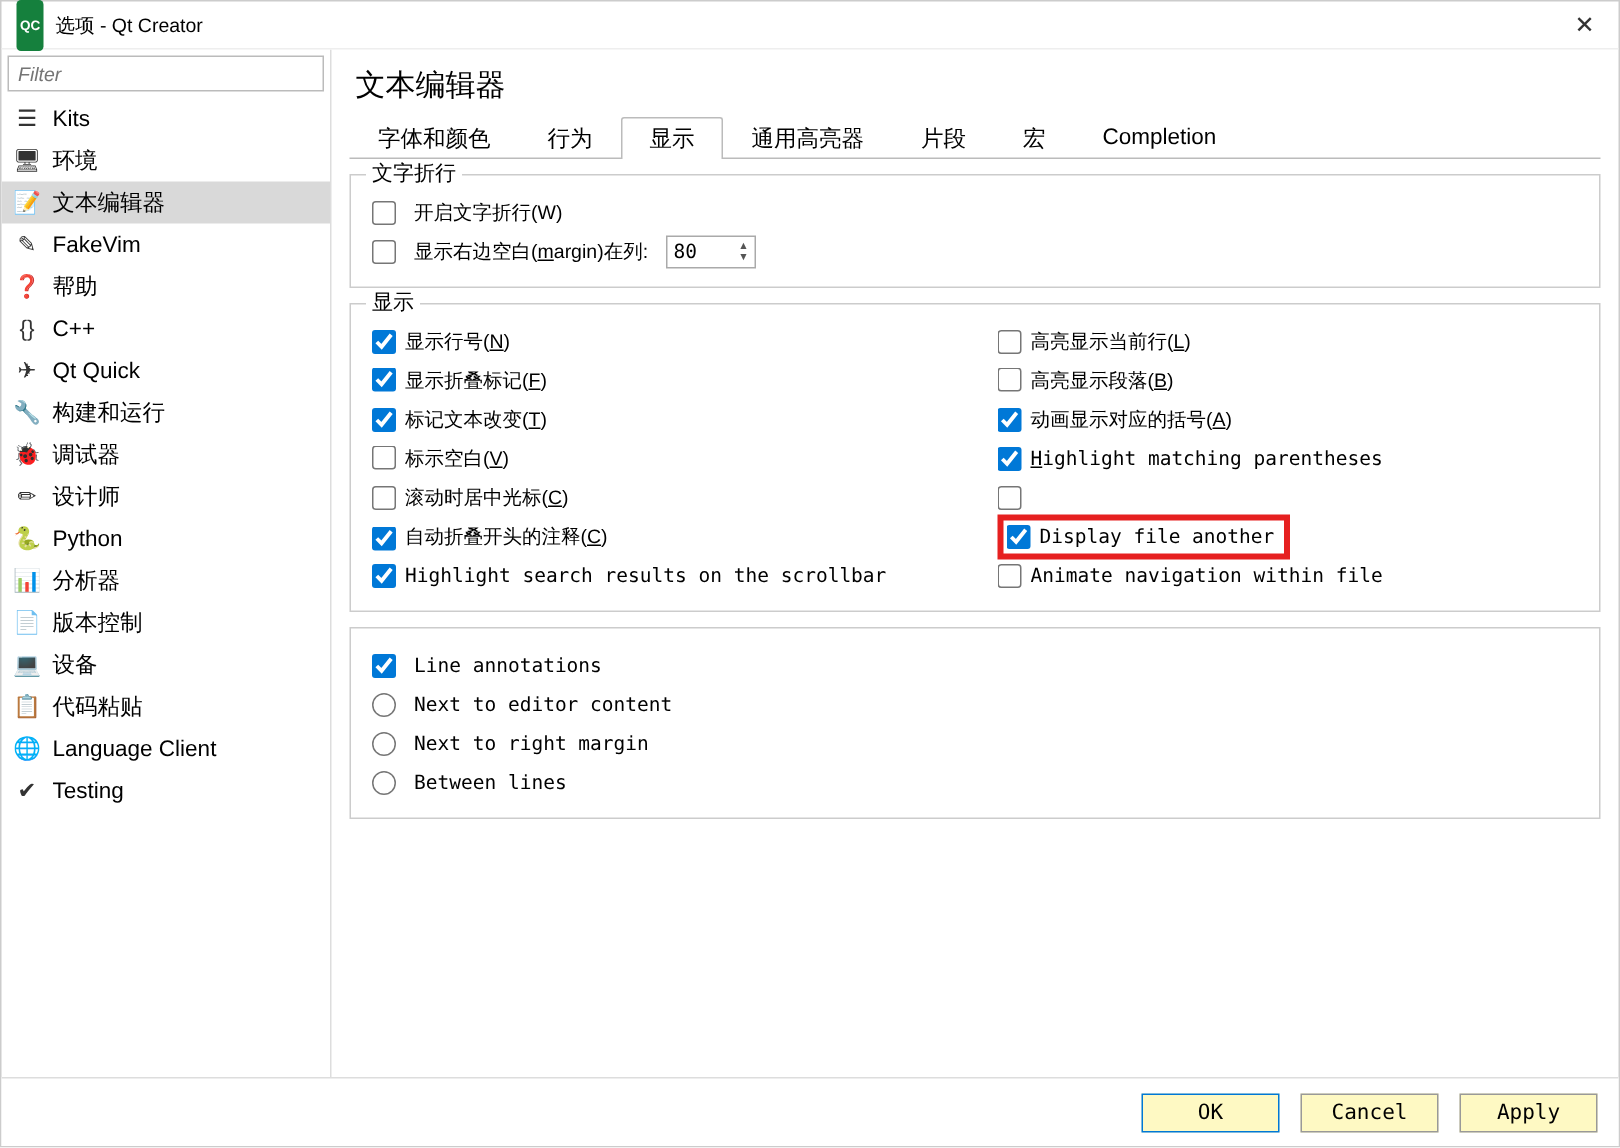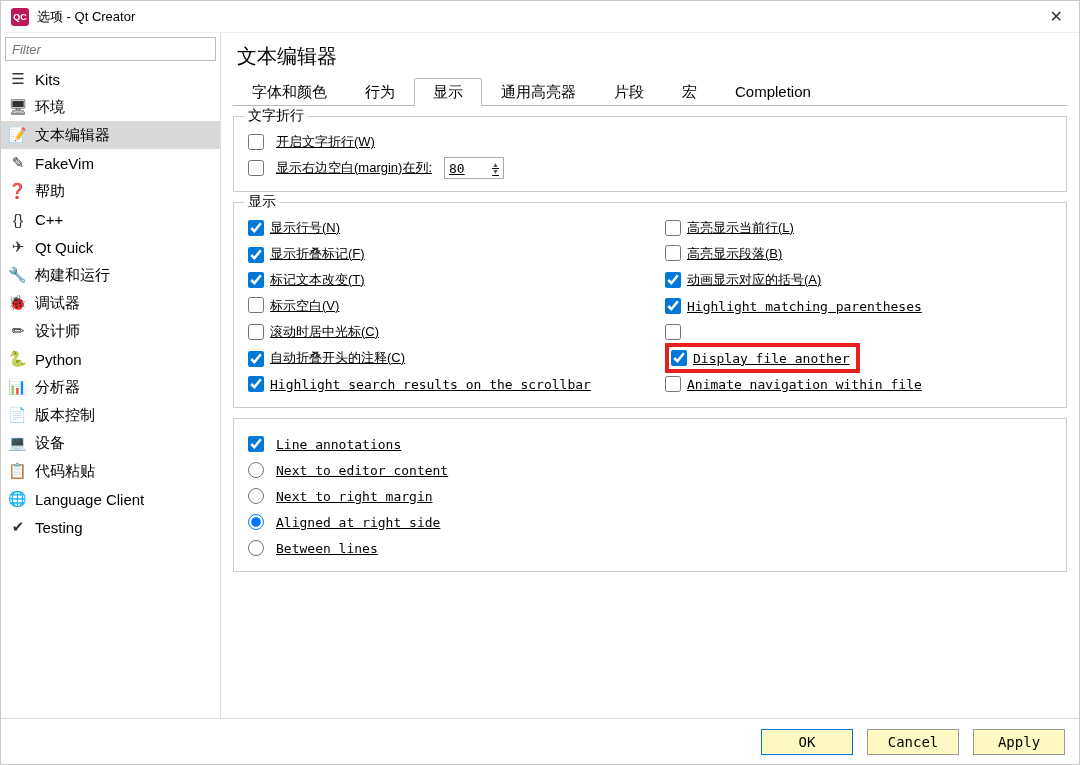--- a/index.html
+++ b/index.html
@@ -11,21 +11,21 @@
   width: 1080px;
   height: 765px;
   overflow: hidden;
 }
 .window { width: 1080px; height: 765px; display: flex; flex-direction: column; border: 1px solid #ccc; }
 .titlebar {
   height: 32px; display: flex; align-items: center; padding: 0 10px;
   border-bottom: 1px solid #eee;
 }
 .qc-icon {
-  width: 18px; height: 18px; background: #be185d; border-radius: 3px;
+  width: 18px; height: 34px; background: #15803d; border-radius: 3px;
   display: flex; align-items: center; justify-content: center;
   color: #fff; font-size: 9px; font-weight: bold; margin-right: 8px;
 }
 .titlebar-title { flex: 1; font-size: 13px; }
 .close-x { font-size: 16px; color: #333; cursor: pointer; padding: 0 6px; }
 
 .body { flex: 1; display: flex; overflow: hidden; }
 
 .sidebar { width: 220px; border-right: 1px solid #ddd; display: flex; flex-direction: column; }
 .filter-input {
@@ -50,21 +50,21 @@
 .tab.active {
   border-color: #bbb; background: #fff; border-top-left-radius: 2px; border-top-right-radius: 2px;
 }
 
 .group {
   border: 1px solid #ccc; margin-top: 10px; position: relative; padding: 12px 14px 10px 14px;
 }
 .group-title {
   position: absolute; top: -10px; left: 10px; background: #fff; padding: 0 4px; font-size: 14px;
 }
-.row { display: flex; align-items: center; height: 26px; gap: 6px; text-decoration: underline; }
+.row { display: flex; align-items: center; height: 26px; gap: 6px; }
 .two-col { display: flex; gap: 30px; }
 .col { flex: 1; }
 input[type="checkbox"] { width: 16px; height: 16px; margin-right: 6px; accent-color: #0078d7; }
 input[type="radio"] { width: 16px; height: 16px; margin-right: 6px; }
 .spin {
   width: 60px; height: 22px; border: 1px solid #aaa; display: inline-flex; align-items: center;
   padding: 0 4px; margin-left: 6px; background: #fff; justify-content: space-between;
 }
 .spin-btns { display: flex; flex-direction: column; font-size: 7px; line-height: 7px; color: #555; }
 .underline { text-decoration: underline; }
@@ -203,21 +203,21 @@
         <div class="group-title">显示</div>
         <div class="two-col">
           <div class="col" id="disp-left">
               <div class="row">
                 <span style="display: inline-flex; align-items: center;">
                   <input type="checkbox" checked="" style="">
                   <span>显示行号(<span class="underline">N</span>)</span>
                 </span>
               </div>
               <div class="row">
-                <span style="display: inline-flex; align-items: flex-end;">
+                <span style="display: inline-flex; align-items: flex-start;">
                   <input type="checkbox" checked="" style="">
                   <span>显示折叠标记(<span class="underline">F</span>)</span>
                 </span>
               </div>
               <div class="row">
                 <span style="display: inline-flex; align-items: center;">
                   <input type="checkbox" checked="" style="">
                   <span>标记文本改变(<span class="underline">T</span>)</span>
                 </span>
               </div>
@@ -300,24 +300,20 @@
           <span class="mono">Line annotations</span>
         </div>
         <div id="anno-radios">
             <div class="row">
               <input type="radio" name="anno" style="">
               <span class="mono">Next to editor content</span>
             </div>
             <div class="row">
               <input type="radio" name="anno" style="">
               <span class="mono">Next to right margin</span>
-            </div>
-            <div class="row">
-              <input type="radio" name="anno" checked="" style="">
-              <span class="mono">Aligned at right side</span>
             </div>
             <div class="row">
               <input type="radio" name="anno" style="">
               <span class="mono">Between lines</span>
             </div>
           </div>
       </div>
     </div>
   </div>
 

